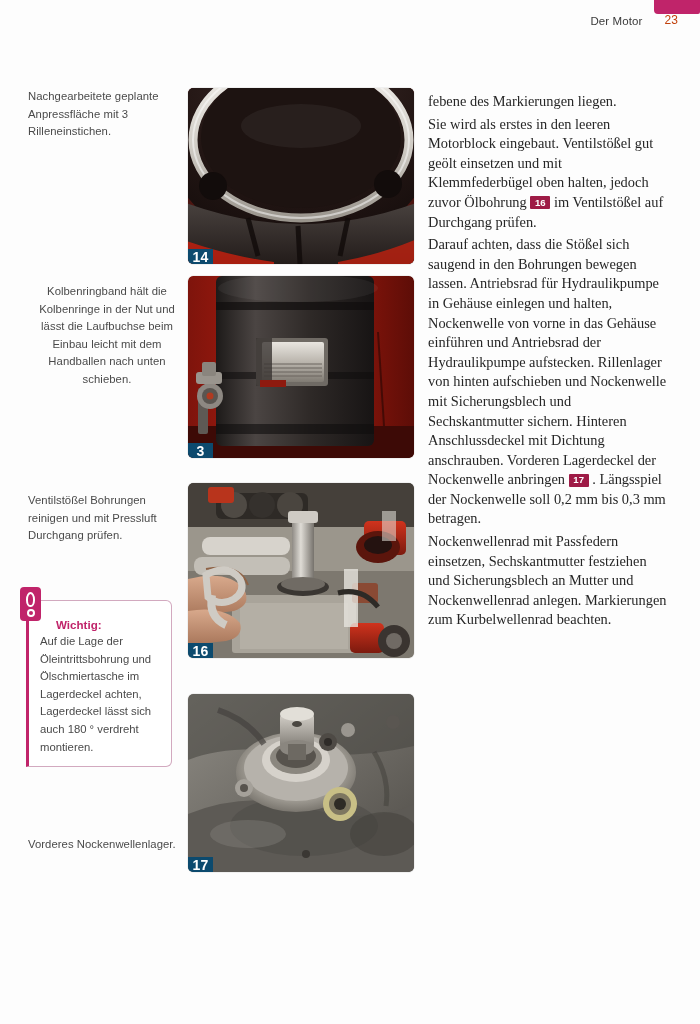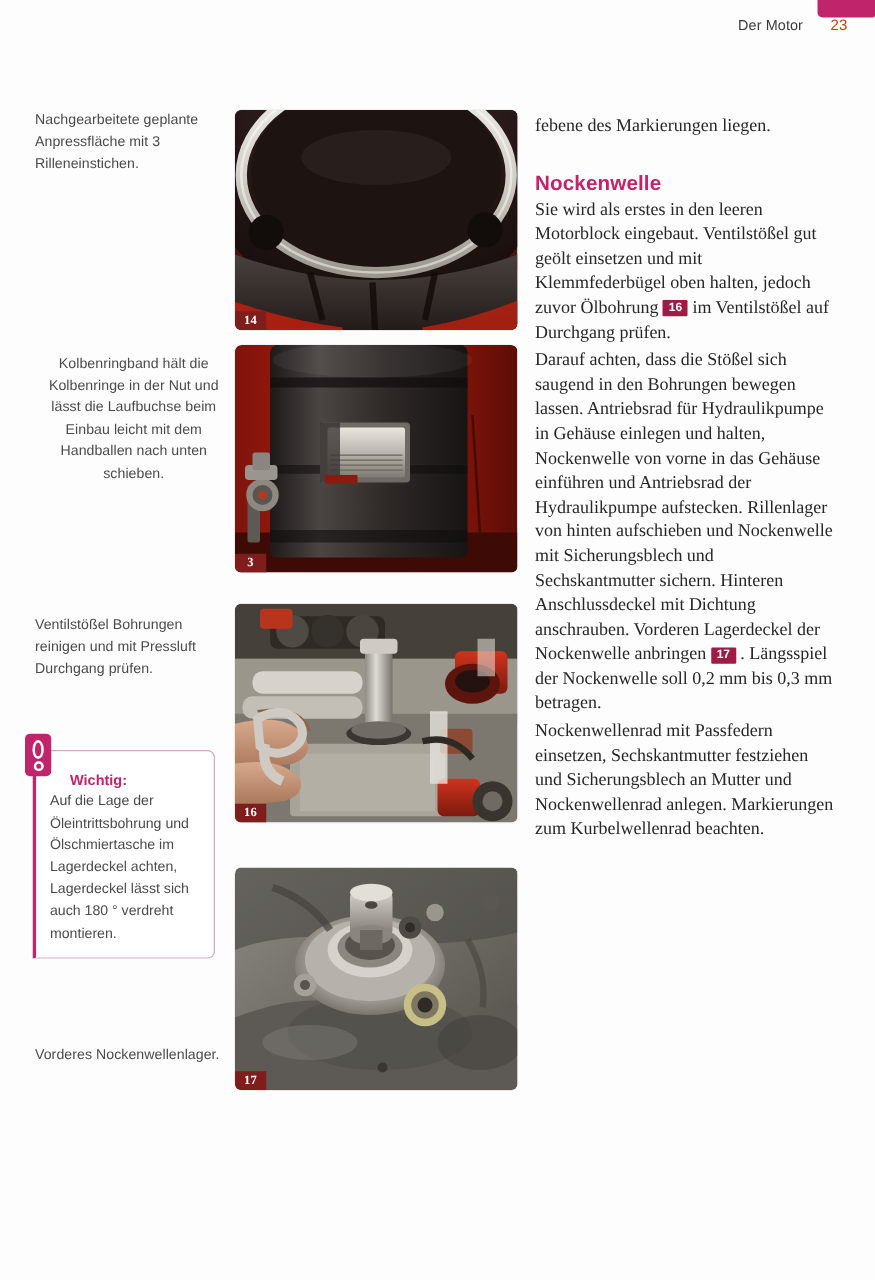--- a/index.html
+++ b/index.html
@@ -112,25 +112,25 @@
   }
   .photo .frame{
     position:absolute;inset:0;
     border-radius:5px;
   }
   .badge{
     position:absolute;
     left:0;bottom:0;
     min-width:19px;height:15px;
     padding:0 3px;
-    background:#7f1d1d;
+    background:#0c4a6e;
     color:#fff;
-    font-size:10px;
+    font-size:14px;
     font-weight:bold;
-    font-family:Liberation Serif, serif;
+    font-family:Liberation Sans, sans-serif;
     display:flex;align-items:center;justify-content:center;
     line-height:1;
     letter-spacing:.2px;
   }
 
   
   .body-text{
     font-family:"Liberation Serif", serif;
     font-size:14.4px;
     line-height:19.6px;
@@ -403,21 +403,20 @@
       <ellipse cx="60" cy="140" rx="38" ry="14" fill="#8d8a84" opacity=".35"></ellipse>
       <ellipse cx="196" cy="140" rx="34" ry="22" fill="#3f3c38" opacity=".45"></ellipse>
     </svg>
     <div class="badge">17</div>
   </div>
 
   <div class="col-right">
 
     <p class="body-text">febene des Markierungen liegen.</p>
 
-    <h2 class="sec-head" style="margin-top:24px;">Nockenwelle</h2>
 
     <p class="body-text"><span>Sie wird als erstes in den leeren Motorblock eingebaut. Ventilstößel gut geölt einsetzen und mit Klemmfederbügel oben halten, jedoch zuvor Ölbohrung </span><span class="inline-badge">16</span><span> im Ventilstößel auf Durchgang prüfen.</span></p>
 
     <p class="body-text"><span>Darauf achten, dass die Stößel sich saugend in den Bohrungen bewegen lassen. Antriebsrad für Hydraulikpumpe in Gehäuse einlegen und halten, Nockenwelle von vorne in das Gehäuse einführen und Antriebsrad der Hydraulikpumpe aufstecken. Rillenlager von hinten aufschieben und Nockenwelle mit Sicherungsblech und Sechskantmutter sichern. Hinteren Anschlussdeckel mit Dichtung anschrauben. Vorderen Lagerdeckel der Nockenwelle anbringen </span><span class="inline-badge">17</span><span> . Längsspiel der Nockenwelle soll 0,2 mm bis 0,3 mm betragen.</span></p>
 
     <p class="body-text">Nockenwellenrad mit Passfedern einsetzen, Sechskantmutter festziehen und Sicherungsblech an Mutter und Nockenwellenrad anlegen. Markierungen zum Kurbelwellenrad beachten.</p>
   </div>
 
 </div>
 

